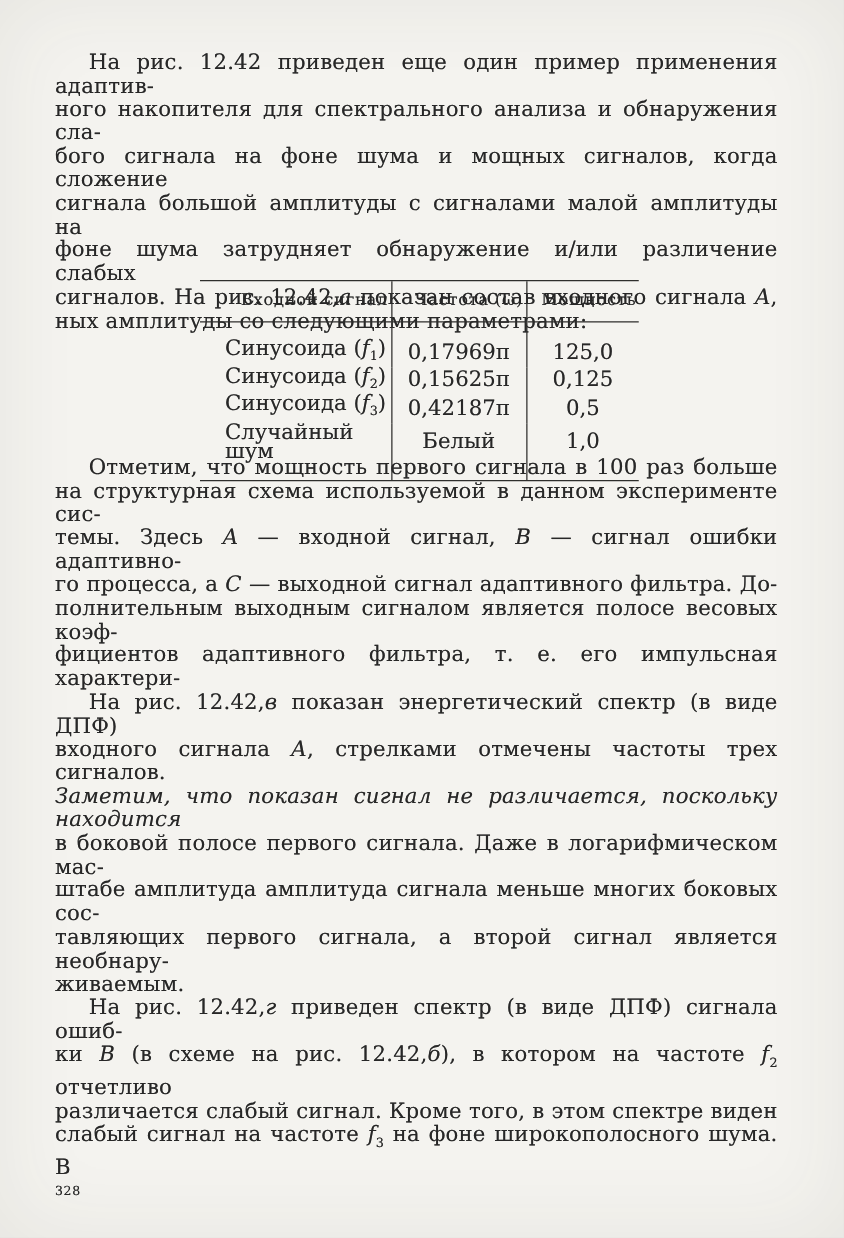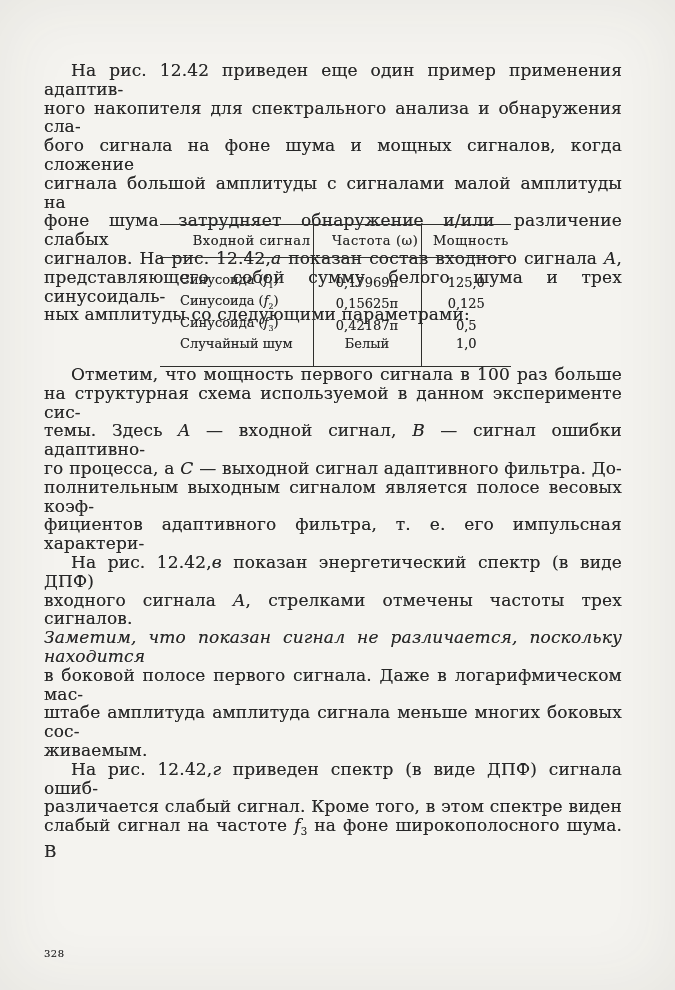--- a/index.html
+++ b/index.html
@@ -7,21 +7,21 @@
   body { background:#e9e8e4; }
   .page {
     position:relative; width:675px; height:990px;
     background:var(--paper);
     box-shadow: inset 0 0 70px rgba(60,55,45,.07);
     font-family:"DejaVu Serif","Liberation Serif",serif;
     color:var(--ink);
     overflow:hidden;
   }
   .tblock { position:absolute; left:44px; width:578px; }
-  #b1 { top:41px;margin-top:20px; }
+  #b1 { top:41px; }
   #b2 { top:365px; }
   .line {
     font-size:17px; line-height:18.8px; letter-spacing:.15px;
     text-align:justify; text-align-last:justify;
     white-space:normal;
     text-shadow:0 0 .5px rgba(40,40,40,.55);
   }
   .line.last { text-align-last:left; }
   .line.ind { text-indent:27px; }
   .i { font-style:italic; }
@@ -33,21 +33,21 @@
   }
   table { width:100%; border-collapse:collapse; table-layout:fixed; }
   col.w1{ width:153px; } col.w2{ width:108px; } col.w3{ width:90px; }
   th {
     font-weight:normal; font-size:13px; letter-spacing:.6px;
     padding:8px 2px 9px; text-align:right;
     border-bottom:1.4px solid #2e2e2c;
     text-shadow:0 0 .4px rgba(40,40,40,.5);
   }
   td {
-    font-size:13px; line-height:15.8px; text-align:center;
+    font-size:17px; line-height:15.8px; text-align:center;
     padding:0 2px; text-shadow:0 0 .4px rgba(40,40,40,.5);
   }
   td.sig { text-align:left; padding-left:20px; }
   .vline { border-left:1.4px solid #2e2e2c; }
   tbody tr:first-child td { padding-top:14px; }
   tbody tr:last-child td { padding-bottom:14px; }
 
   .pageno {
     position:absolute; left:44px; top:948px;
     font-size:10px; letter-spacing:.5px;
@@ -60,21 +60,20 @@
 <div class="page">
 
   <div class="tblock" id="b1">
       <div>
         <div class="line ind">На рис. 12.42 приведен еще один пример применения адаптив-</div>
         <div class="line">ного накопителя для спектрального анализа и обнаружения сла-</div>
         <div class="line">бого сигнала на фоне шума и мощных сигналов, когда сложение</div>
         <div class="line">сигнала большой амплитуды с сигналами малой амплитуды на</div>
         <div class="line">фоне шума затрудняет обнаружение и/или различение слабых</div>
         <div class="line">сигналов. На рис. 12.42,<span class="i">а</span> показан состав входного сигнала <span class="i">A</span>,</div>
-        <div class="line">представляющего собой сумму белого шума и трех синусоидаль-</div>
         <div class="line last">ных амплитуды со следующими параметрами:</div>
       </div>
     </div>
 
   <div class="tbl-wrap">
     <table>
       <colgroup>
           <col class="w1">
           <col class="w2">
           <col class="w3">
@@ -119,23 +118,25 @@
         <div class="line">го процесса, а <span class="i">C</span> — выходной сигнал адаптивного фильтра. До-</div>
         <div class="line">полнительным выходным сигналом является полосе весовых коэф-</div>
         <div class="line">фициентов адаптивного фильтра, т. е. его импульсная характери-</div>
       </div>
       <div>
         <div class="line ind">На рис. 12.42,<span class="i">в</span> показан энергетический спектр (в виде ДПФ)</div>
         <div class="line">входного сигнала <span class="i">A</span>, стрелками отмечены частоты трех сигналов.</div>
         <div class="line"><span class="i">Заметим, что показан сигнал не различается, поскольку находится</span></div>
         <div class="line">в боковой полосе первого сигнала. Даже в логарифмическом мас-</div>
         <div class="line">штабе амплитуда амплитуда сигнала меньше многих боковых сос-</div>
+        <div class="line">тавляющих первого сигнала, а второй сигнал является необнару-</div>
         <div class="line last">живаемым.</div>
       </div>
       <div>
         <div class="line ind">На рис. 12.42,<span class="i">г</span> приведен спектр (в виде ДПФ) сигнала ошиб-</div>
+        <div class="line">ки <span class="i">B</span> (в схеме на рис. 12.42,<span class="i">б</span>), в котором на частоте <span class="i">f</span><sub>2</sub> отчетливо</div>
         <div class="line">различается слабый сигнал. Кроме того, в этом спектре виден</div>
         <div class="line">слабый сигнал на частоте <span class="i">f</span><sub>3</sub> на фоне широкополосного шума. В</div>
       </div>
     </div>
 
   <div class="pageno">328</div>
 </div>
 
 </body></html>

